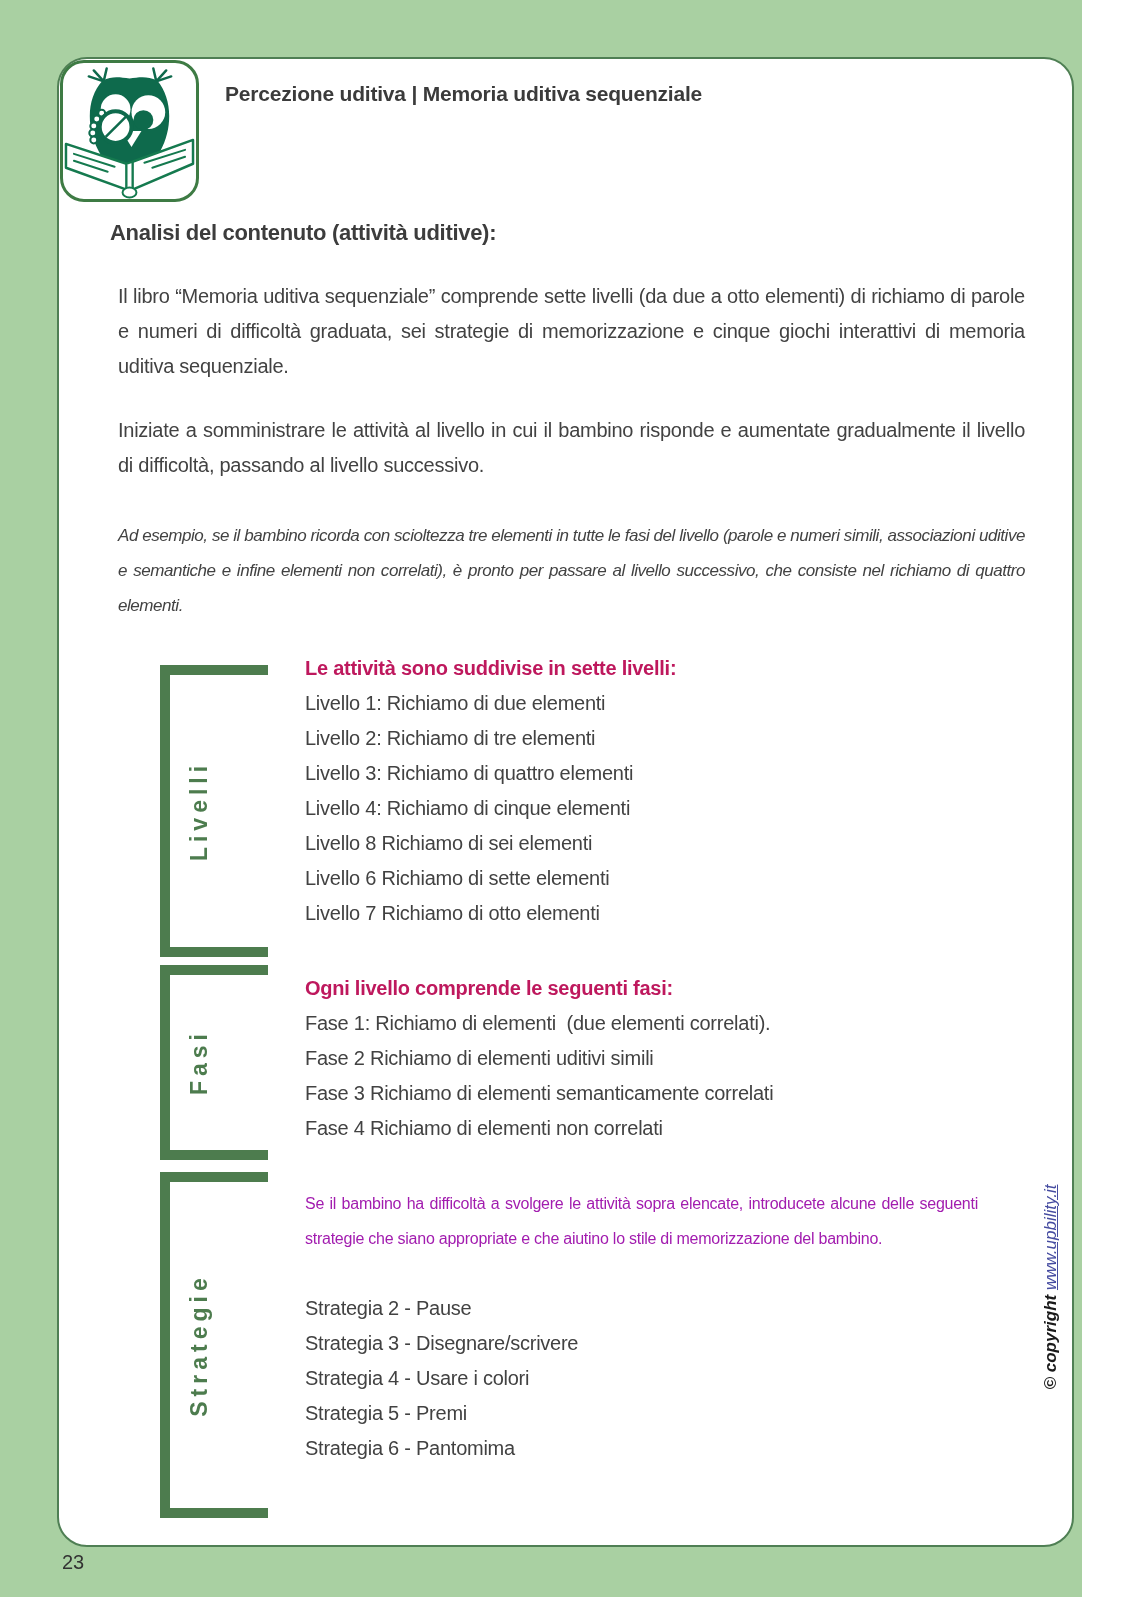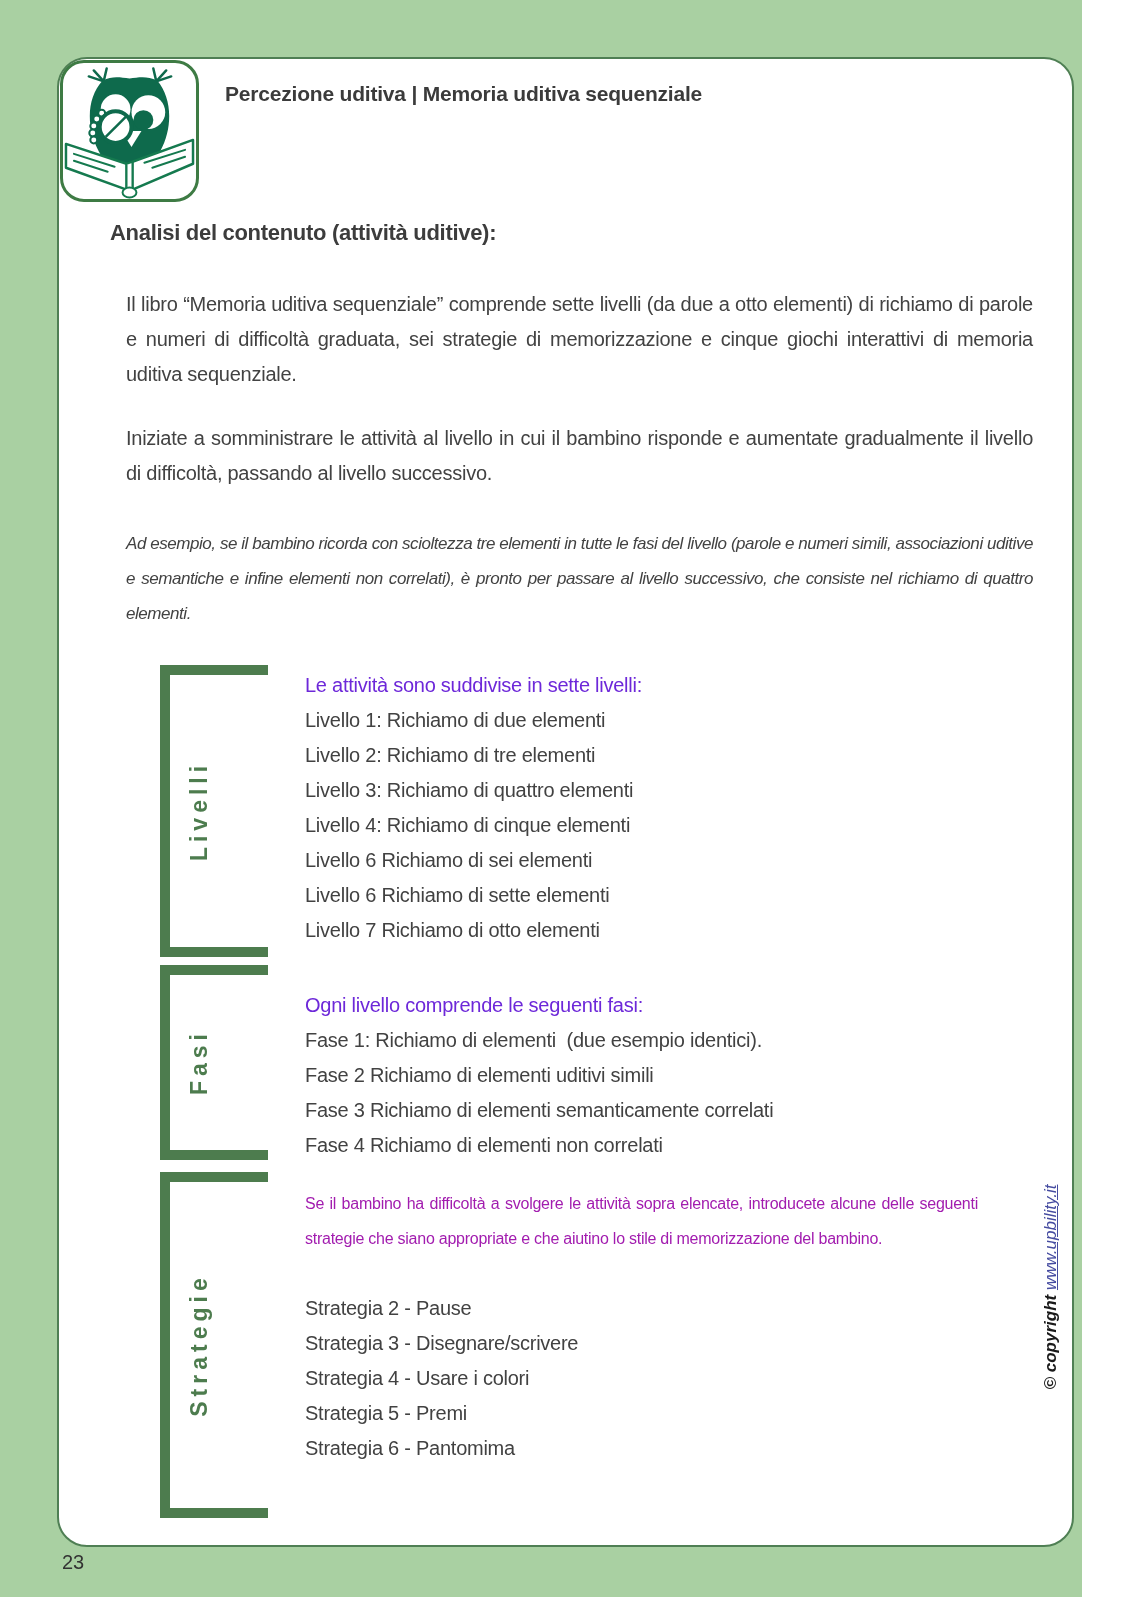--- a/index.html
+++ b/index.html
@@ -33,21 +33,21 @@
   }
   .h1{
     position:absolute;left:110px;top:220px;
     font-size:22px;font-weight:bold;color:#3c3c3c;
     letter-spacing:-0.3px;
   }
   .body-par{
     position:absolute;left:110px;width:907px;
     font-size:20px;line-height:35px;color:#424242;
     text-align:justify;letter-spacing:-0.25px;
-    margin:16px;
+    margin:8px;
   }
   .p1{top:271px;}
   .p2{top:405px;}
   .p3{top:510px;font-style:italic;font-size:17px;letter-spacing:-0.45px;}
   .bracket{
     position:absolute;left:160px;width:98px;
     border-left:10px solid #4d7c4e;
     border-top:10px solid #4d7c4e;
     border-bottom:10px solid #4d7c4e;
   }
@@ -64,21 +64,21 @@
   .lab-fasi{left:199px;top:1062px;}
   .lab-strategie{left:199px;top:1345px;}
   .list{
     position:absolute;left:305px;
     font-size:20px;line-height:35px;color:#424242;
     letter-spacing:-0.25px;
   }
   .list-livelli{top:651px;}
   .list-fasi{top:971px;}
   .list-strategie{top:1291px;}
-  .list-heading{font-weight:normal;color:#6d28d9;margin-top:17px;}
+  .list-heading{font-weight:bold;color:#be185d;}
   .li-item{white-space:pre-wrap;}
   .strategie-intro{
     position:absolute;left:305px;top:1186px;width:673px;
     font-size:16px;line-height:35px;color:#a21caf;
     text-align:justify;letter-spacing:-0.25px;margin:0;
   }
   .copyright{
     position:absolute;left:943px;top:1275px;
     width:220px;height:24px;
     transform:rotate(-90deg);
@@ -154,30 +154,30 @@
   <p class="body-par p3">Ad esempio, se il bambino ricorda con scioltezza tre elementi in tutte le fasi del livello (parole e numeri simili, associazioni uditive e semantiche e infine elementi non correlati), è pronto per passare al livello successivo, che consiste nel richiamo di quattro elementi.</p>
 
   <div class="bracket bracket-livelli"></div>
   <div class="rot-label lab-livelli">Livelli</div>
   <div class="list list-livelli">
     <div class="list-heading">Le attività sono suddivise in sette livelli:</div>
     <div class="li-item">Livello 1: Richiamo di due elementi</div>
     <div class="li-item">Livello 2: Richiamo di tre elementi</div>
     <div class="li-item">Livello 3: Richiamo di quattro elementi</div>
     <div class="li-item">Livello 4: Richiamo di cinque elementi</div>
-    <div class="li-item">Livello 6 Richiamo di sei elementi</div>
+    <div class="li-item">Livello 8 Richiamo di sei elementi</div>
     <div class="li-item">Livello 6 Richiamo di sette elementi</div>
     <div class="li-item">Livello 7 Richiamo di otto elementi</div>
   </div>
 
   <div class="bracket bracket-fasi"></div>
   <div class="rot-label lab-fasi">Fasi</div>
   <div class="list list-fasi">
     <div class="list-heading">Ogni livello comprende le seguenti fasi:</div>
-    <div class="li-item">Fase 1: Richiamo di elementi  (due esempio identici).</div>
+    <div class="li-item">Fase 1: Richiamo di elementi  (due elementi correlati).</div>
     <div class="li-item">Fase 2 Richiamo di elementi uditivi simili</div>
     <div class="li-item">Fase 3 Richiamo di elementi semanticamente correlati</div>
     <div class="li-item">Fase 4 Richiamo di elementi non correlati</div>
   </div>
 
   <div class="bracket bracket-strategie"></div>
   <div class="rot-label lab-strategie">Strategie</div>
   <p class="strategie-intro">Se il bambino ha difficoltà a svolgere le attività sopra elencate, introducete alcune delle seguenti strategie che siano appropriate e che aiutino lo stile di memorizzazione del bambino.</p>
   <div class="list list-strategie">
     <div class="li-item">Strategia 2 - Pause</div>

